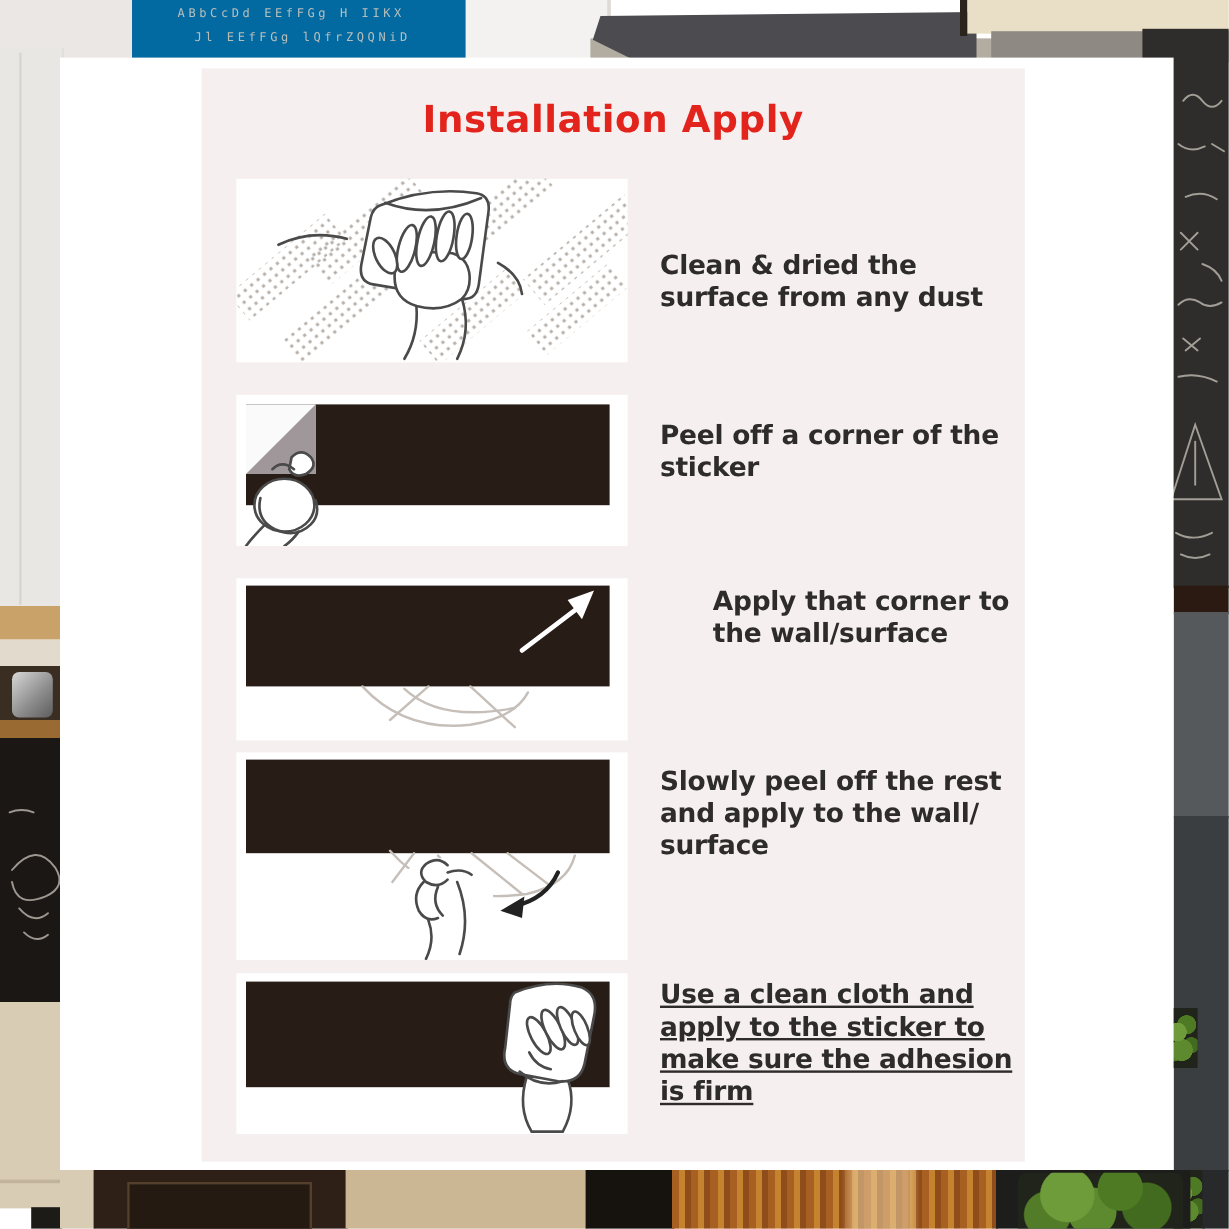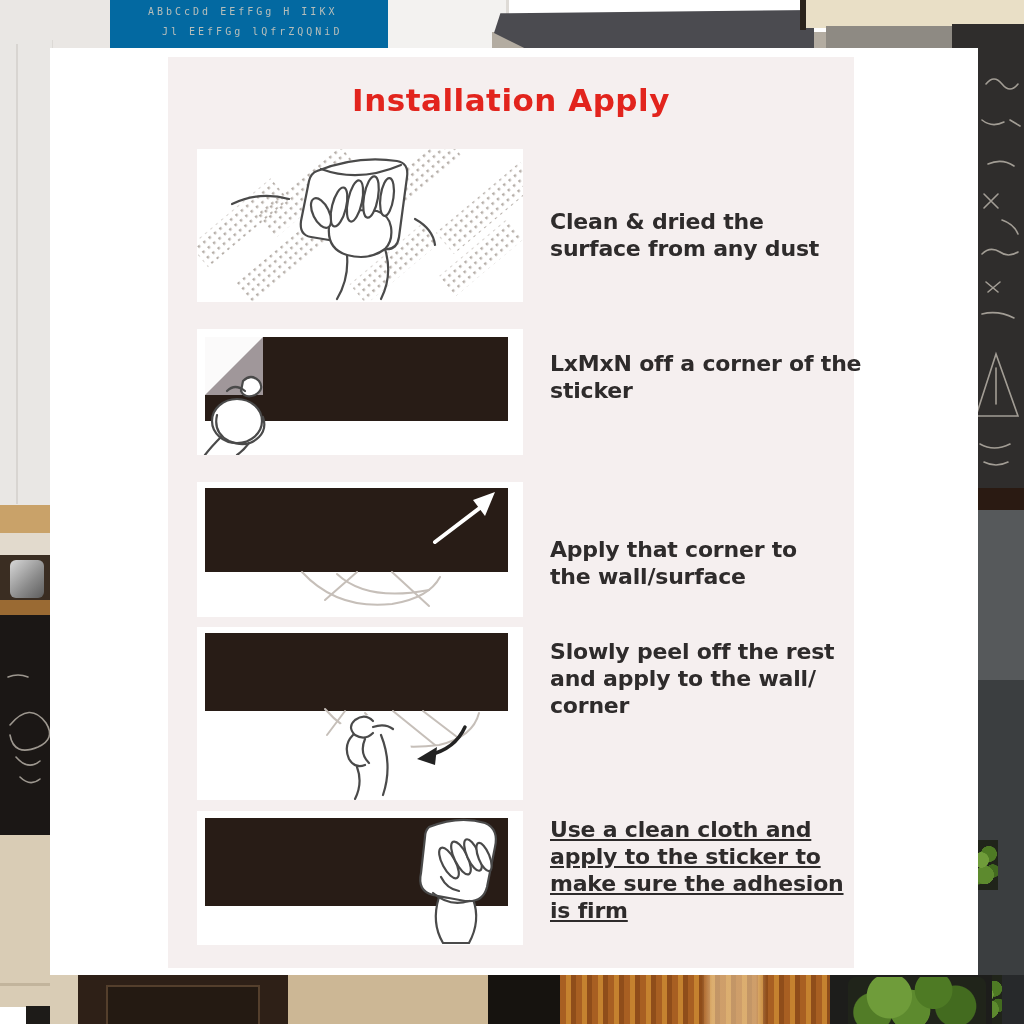--- a/index.html
+++ b/index.html
@@ -62,21 +62,21 @@
          font-size:31px;font-weight:800;letter-spacing:.5px;color:var(--accent,#e2241d);}
   .card{background:var(--card-bg,#fff);z-index:4;}
   #card1{left:197px;top:149px;width:326px;height:153px;}
   #card2{left:197px;top:329px;width:326px;height:126px;}
   #card3{left:197px;top:482px;width:326px;height:135px;}
   #card4{left:197px;top:627px;width:326px;height:173px;}
   #card5{left:197px;top:811px;width:326px;height:134px;}
   .card svg{display:block;width:100%;height:100%;}
   .step-text{left:550px;width:345px;z-index:4;color:var(--step-text,#2e2b2b);
              font-size:22px;font-weight:700;line-height:27px;letter-spacing:-.2px;white-space:pre-line;}
-  #t1{top:190px;margin-top:18px;} #t2{top:350px;} #t3{top:536px;} #t4{top:638px;} #t5{top:816px;text-decoration:underline;}
+  #t1{top:190px;margin-top:18px;} #t2{top:350px;} #t3{top:488px;margin-left:44px;} #t4{top:638px;} #t5{top:816px;text-decoration:underline;}
   .sticker{fill:var(--sticker,#281c16);}
   .ln{stroke:#4a4a4a;stroke-width:2.2;fill:none;stroke-linecap:round;}
   .lnf{stroke:#4a4a4a;stroke-width:2.2;fill:#ffffff;stroke-linecap:round;}
   .faint{stroke:#c6bfb9;stroke-width:2;fill:none;stroke-linecap:round;}
   .chalkline{stroke:#c9c3b8;stroke-width:1.6;fill:none;opacity:.75;stroke-linecap:round;}
 </style>
 </head>
 <body>
 
 <div id="bg">
@@ -227,23 +227,23 @@
     <ellipse class="lnf" cx="252" cy="52" rx="6.5" ry="17" transform="rotate(-28 252 52)"></ellipse>
     <ellipse class="lnf" cx="264" cy="47" rx="6.5" ry="18" transform="rotate(-26 264 47)"></ellipse>
     <ellipse class="lnf" cx="276" cy="44" rx="6" ry="17" transform="rotate(-24 276 44)"></ellipse>
     <ellipse class="lnf" cx="287" cy="46" rx="5.5" ry="15" transform="rotate(-22 287 46)"></ellipse>
     <path class="ln" d="M244,66 Q250,78 262,80"></path>
   </svg>
 </div>
 
 <div id="t1" class="step-text abs">Clean &amp; dried the
 surface from any dust</div>
-<div id="t2" class="step-text abs">LxMxN off a corner of the
+<div id="t2" class="step-text abs">Peel off a corner of the
 sticker</div>
 <div id="t3" class="step-text abs">Apply that corner to
 the wall/surface</div>
 <div id="t4" class="step-text abs">Slowly peel off the rest
 and apply to the wall/
-corner</div>
+surface</div>
 <div id="t5" class="step-text abs">Use a clean cloth and
 apply to the sticker to
 make sure the adhesion
 is firm</div>
 
 </body></html>

